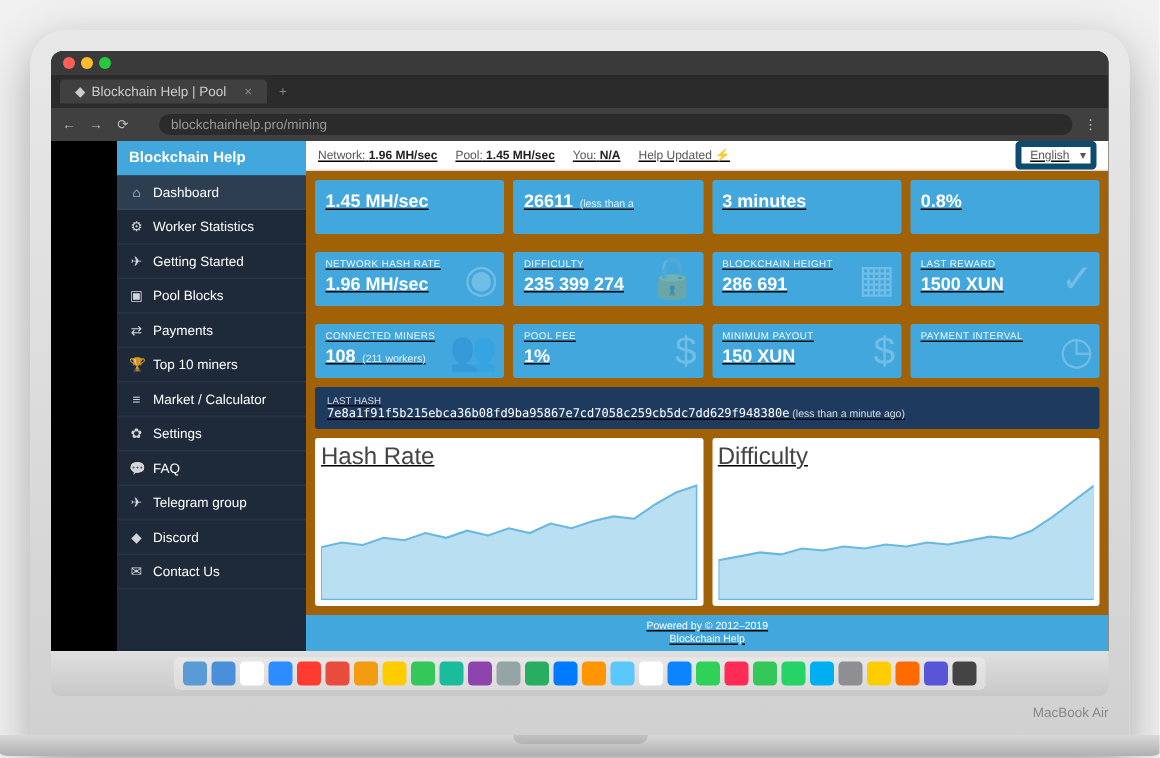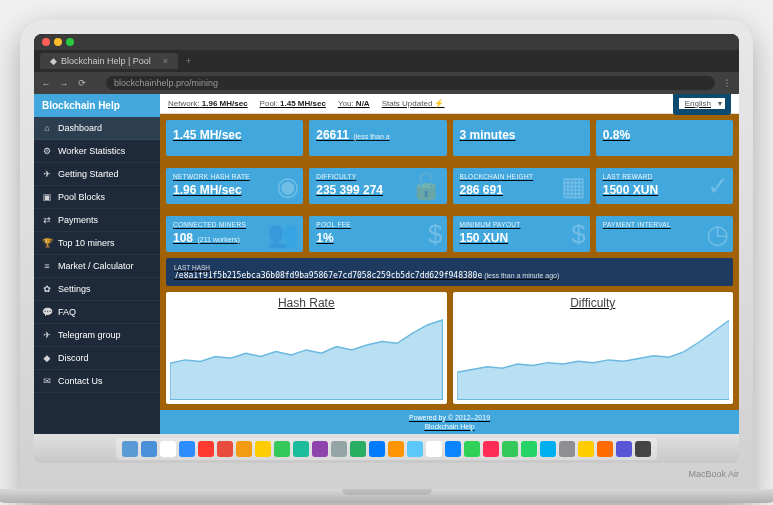--- a/index.html
+++ b/index.html
@@ -9,44 +9,44 @@
 .mac-top { height:16px; background:#3a3a3a; display:flex; align-items:center; padding:0 8px; gap:4px; }
 .dot { width:8px; height:8px; border-radius:50%; }
 .r{background:#ff5f56}.y{background:#ffbd2e}.g{background:#27c93f}
 .tabbar { height:22px; background:#2b2b2b; display:flex; align-items:center; padding-left:6px; color:#ccc; font-size:9px; }
 .tab { background:#404040; padding:3px 10px; border-radius:3px 3px 0 0; display:flex; align-items:center; gap:4px; }
 .tabx { margin-left:8px; color:#888; }
 .plus { margin-left:8px; color:#888; }
 .urlbar { height:22px; background:#404040; display:flex; align-items:center; padding:0 6px; gap:6px; color:#bbb; font-size:9px; }
 .nav-ico { width:12px; text-align:center; }
 .url-field { flex:1; background:#2b2b2b; border-radius:10px; padding:2px 8px; color:#999; font-size:9px;margin-left:12px; }
-.app { flex:1; display:flex; background:#fff; overflow:hidden; }
+.app { flex:1; display:flex; background:#fff; overflow:hidden;margin-left:44px; }
 .sidebar { width:126px; background:#1e2a3a; color:#fff; font-size:9px; }
 .brand { background:#41a7dd; padding:6px 8px; font-size:10px; font-weight:bold; }
 .navitem { padding:6px 8px; display:flex; align-items:center; gap:6px; border-bottom:1px solid rgba(255,255,255,.05); cursor:pointer; }
 .navitem.active { background:#2c3e50; }
 .navitem .ico { width:10px; text-align:center; font-size:9px; opacity:.8; }
 .main { flex:1; display:flex; flex-direction:column; background:#a16207; overflow:hidden;text-decoration:underline; }
 .topbar { height:20px; background:#fff; border-bottom:1px solid #ddd; display:flex; align-items:center; padding:0 8px; font-size:8px; color:#555; gap:12px; }
 .topbar b { color:#222; }
-.lang { margin-left:auto; border:6px solid #0c4a6e; border-radius:3px; padding:1px 14px 1px 6px; position:relative; background:#fff; }
+.lang { margin-left:auto; border:4px solid #0c4a6e; border-radius:3px; padding:1px 14px 1px 6px; position:relative; background:#fff; }
 .lang:after { content:"▾"; position:absolute; right:3px; }
 .grid { padding:6px; display:grid; grid-template-columns:repeat(4,1fr); gap:6px; }
 .card { background:#41a7dd; color:#fff; border-radius:2px; padding:5px 7px; position:relative; overflow:hidden; min-height:36px; }
 .card .lbl { font-size:6.5px; text-transform:uppercase; opacity:.9; letter-spacing:.3px; }
 .card .val { font-size:12px; font-weight:bold; line-height:1.2; }
 .card .sub { font-size:7px; opacity:.85; }
 .card .bgico { position:absolute; right:4px; top:50%; transform:translateY(-50%); font-size:26px; opacity:.25; }
 .hashbar { margin:0 6px 6px; background:#1e3a5f; color:#fff; padding:6px 8px; border-radius:2px; font-size:7px; }
 .hashbar .hlbl { font-size:6.5px; opacity:.8; }
 .hashbar .hval { font-family:monospace; font-size:8px; }
 .hashbar .hago { opacity:.8; }
 .charts { display:flex; gap:6px; padding:0 6px 6px; flex:1; }
 .chart { flex:1; background:#fff; border-radius:2px; padding:4px; display:flex; flex-direction:column; }
-.chart .title { text-align:center; font-size:12px; color:#444; margin-bottom:2px; }
+.chart .title { text-align:left; font-size:16px; color:#444; margin-bottom:2px; }
 .chart svg { flex:1; width:100%; height:60px; }
 .footer { background:#41a7dd; color:#fff; text-align:center; font-size:7px; padding:3px; line-height:1.3; }
 .dock-area { background:linear-gradient(#e0e0e0,#c8c8c8); padding:4px 0 2px; text-align:center; border-radius:0 0 6px 6px; }
 .dock { display:inline-flex; gap:3px; background:rgba(255,255,255,.3); padding:3px 6px; border-radius:4px; }
 .dock .di { width:16px; height:16px; border-radius:3px; }
 .laptop-label { text-align:right; font-size:9px; color:#888; padding:6px 0 10px; }
 .base { height:14px; background:linear-gradient(#d8d8d8,#b0b0b0); margin:0 -40px; border-radius:0 0 12px 12px; position:relative; }
 .base:before { content:""; position:absolute; left:50%; top:0; transform:translateX(-50%); width:90px; height:6px; background:rgba(0,0,0,.1); border-radius:0 0 6px 6px; }
 </style>
 </head>
@@ -128,21 +128,21 @@
               <span>Contact Us</span>
             </div>
           </div>
       </div>
 
       <div class="main">
         <div class="topbar">
           <span><span>Network:</span> <b>1.96 MH/sec</b></span>
           <span><span>Pool:</span> <b>1.45 MH/sec</b></span>
           <span><span>You:</span> <b>N/A</b></span>
-          <span>Stats Updated ⚡</span>
+          <span>Help Updated ⚡</span>
           <div class="lang">English</div>
         </div>
 
         <div class="grid" id="row1">
             <div class="card trunc">
               <div><span class="val">1.45 MH/sec</span></div>
             </div>
             <div class="card trunc">
               <div><span class="val">26611</span> <span class="sub">(less than a</span></div>
             </div>

